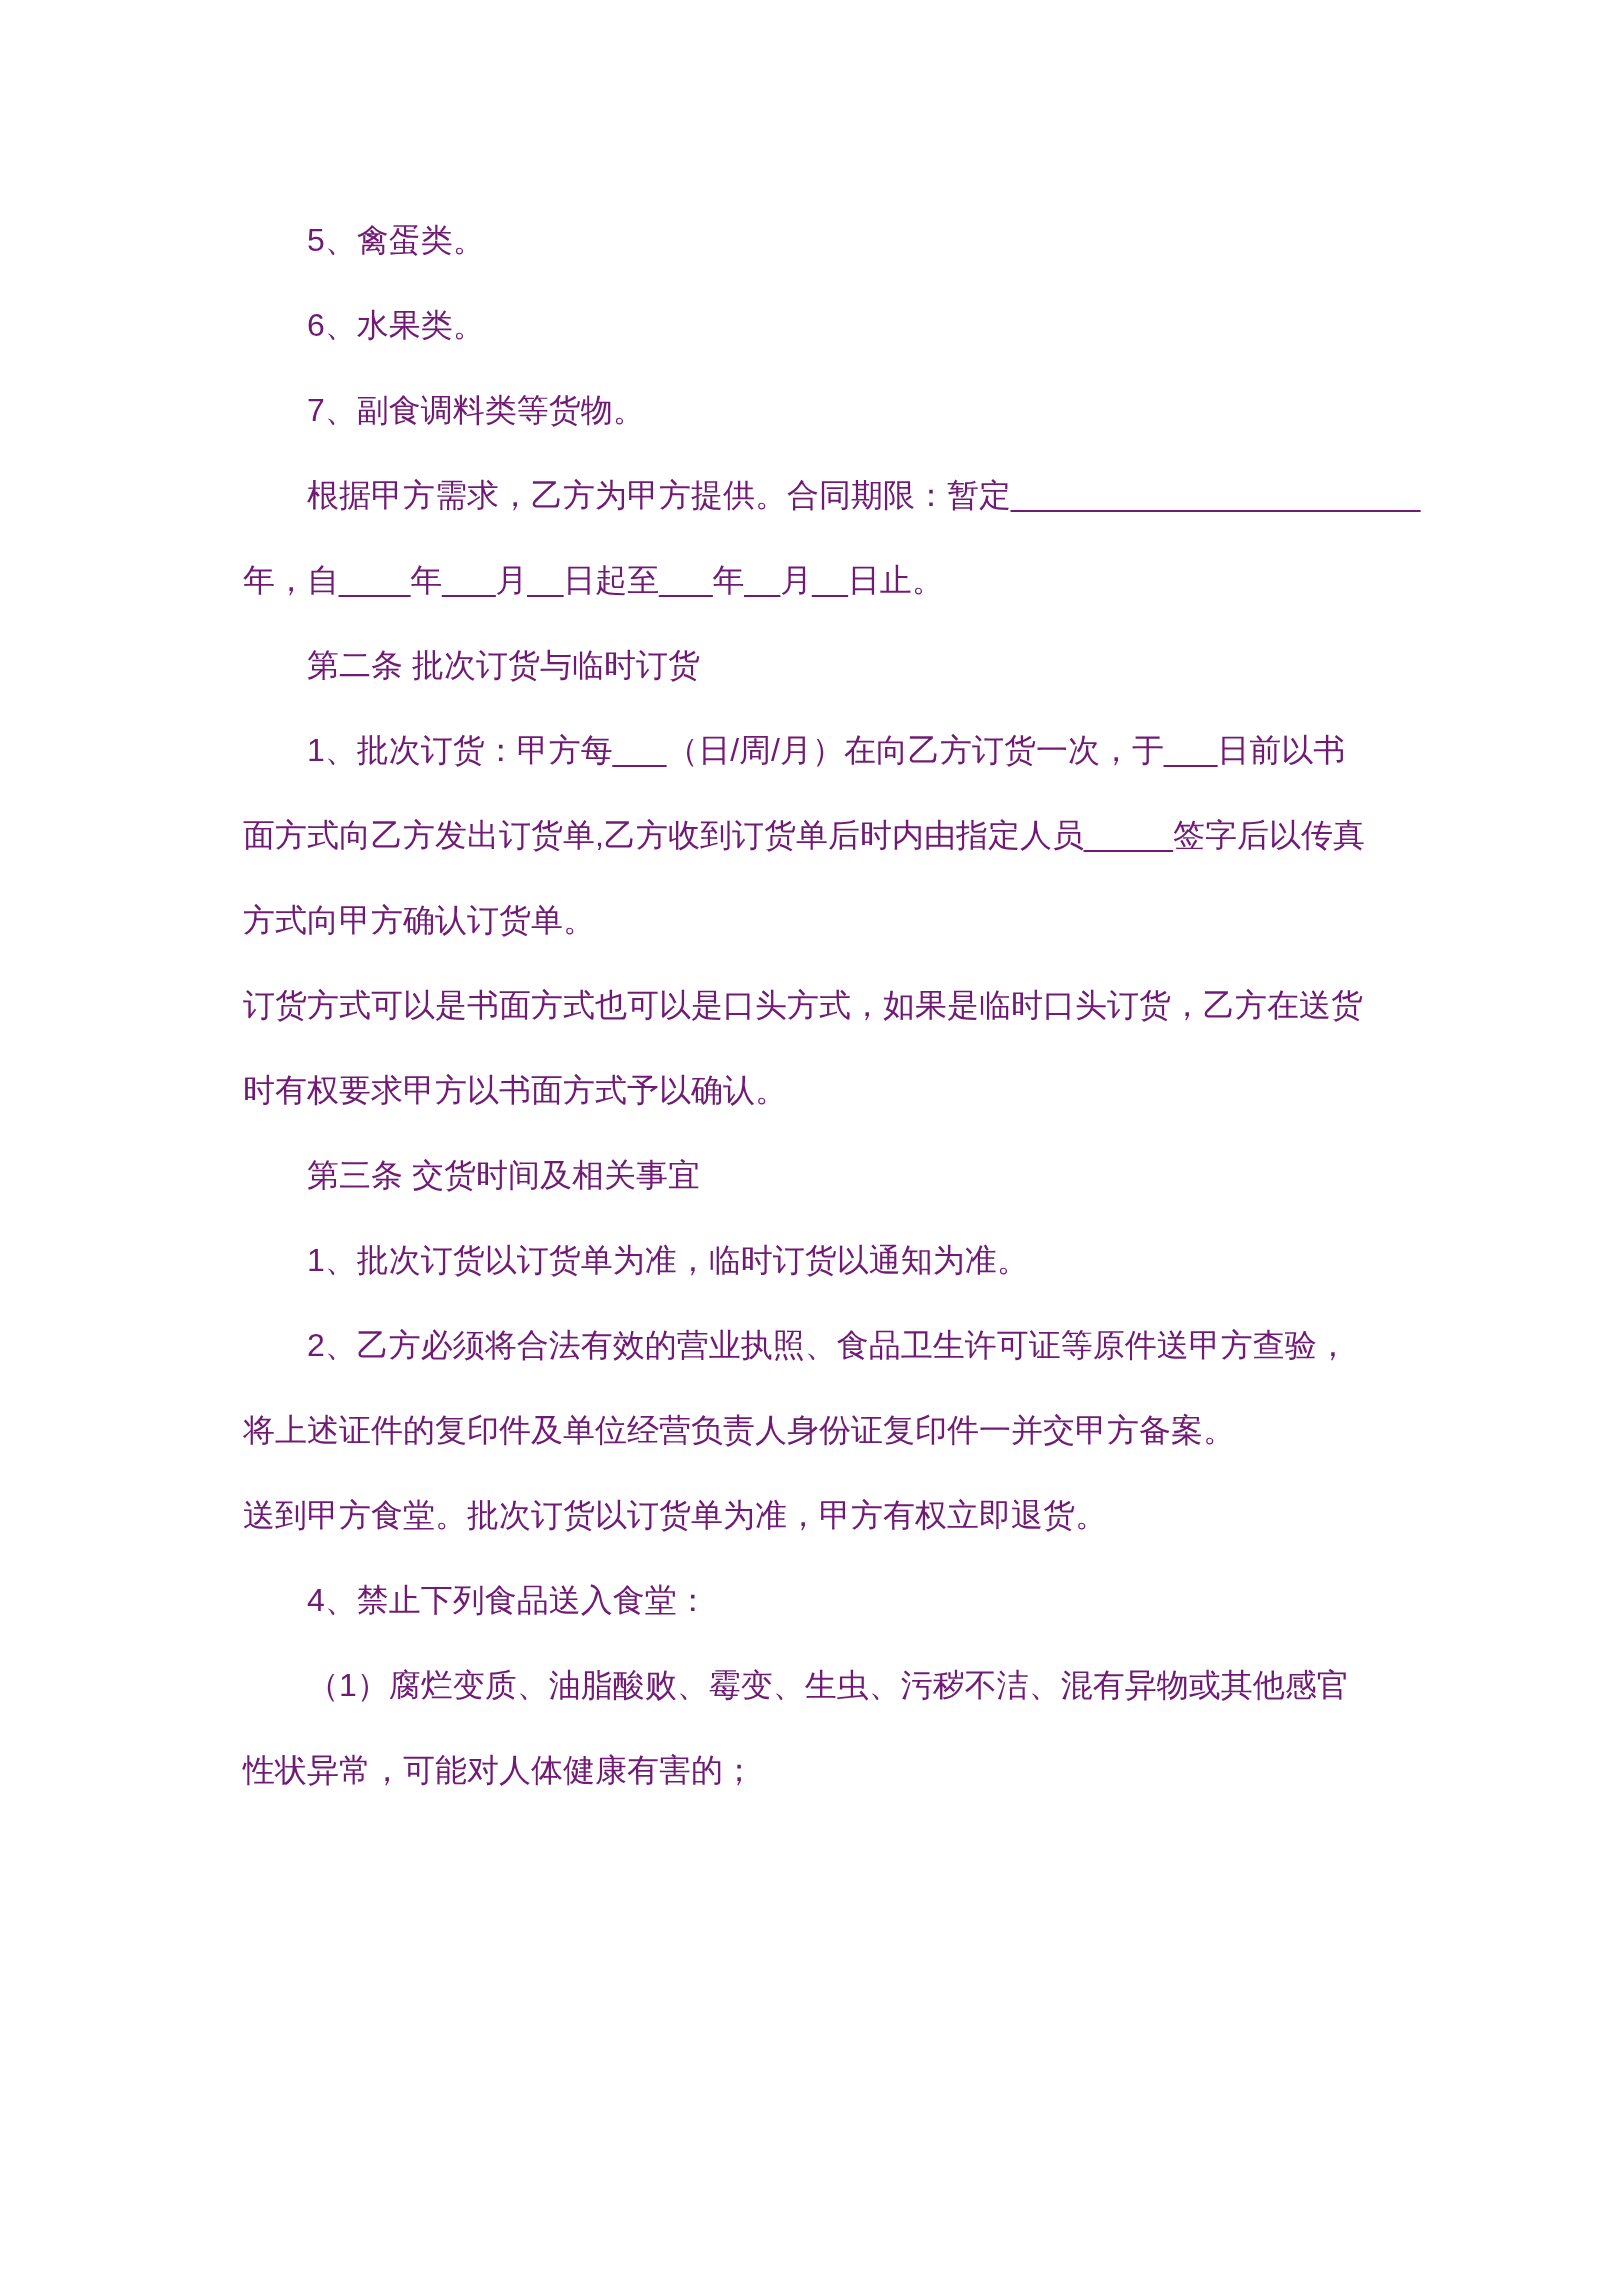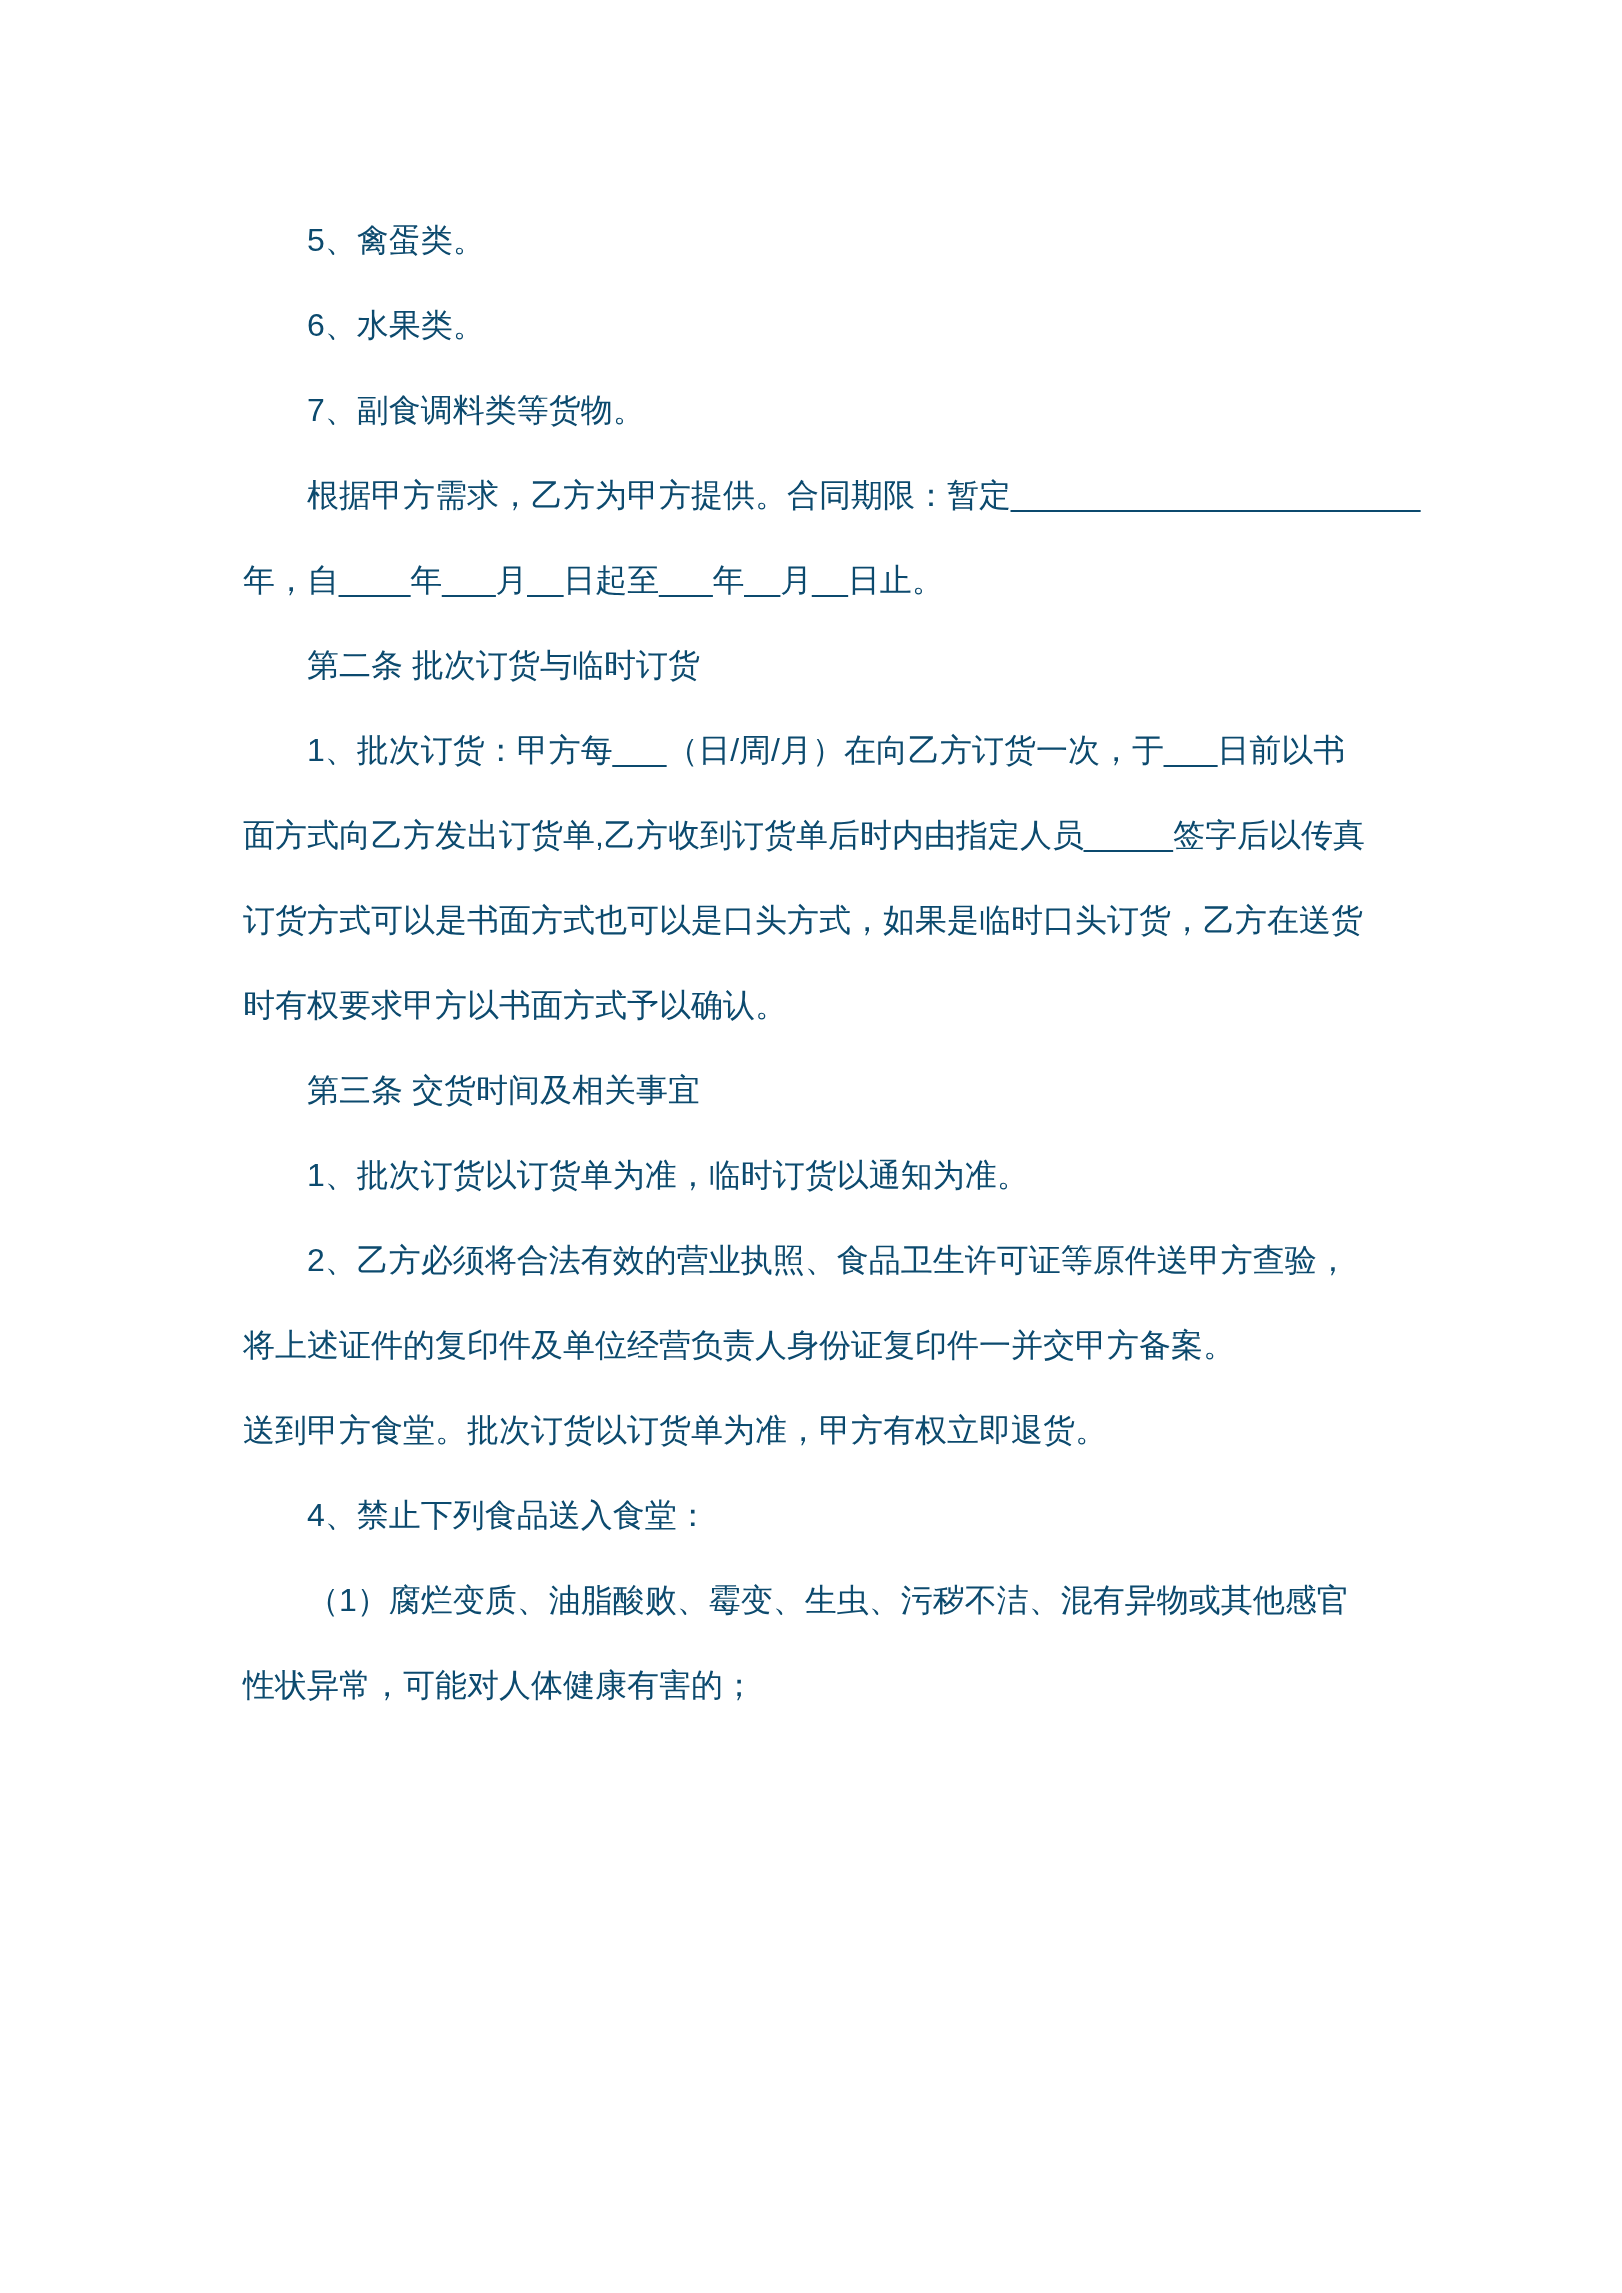--- a/index.html
+++ b/index.html
@@ -21,21 +21,21 @@
     left: 243px;
     top: 198px;
     width: 1135px;
   }
   .line {
     height: 85px;
     line-height: 85px;
     font-size: 32px;
     white-space: nowrap;
     letter-spacing: 0;
-    color: #0c4a6e;
+    color: #701a75;
   }
   .indent {
     padding-left: 64px;
   }
   .bold {
     font-weight: 400;
   }
 </style>
 </head>
 <body>
@@ -43,20 +43,21 @@
 <div class="page">
   <div class="content">
     <div class="line indent">5、禽蛋类。</div>
     <div class="line indent">6、水果类。</div>
     <div class="line indent">7、副食调料类等货物。</div>
     <div class="line indent">根据甲方需求，乙方为甲方提供。合同期限：暂定_______________________</div>
     <div class="line">年，自____年___月__日起至___年__月__日止。</div>
     <div class="line indent bold">第二条 批次订货与临时订货</div>
     <div class="line indent">1、批次订货：甲方每___（日/周/月）在向乙方订货一次，于___日前以书</div>
     <div class="line">面方式向乙方发出订货单,乙方收到订货单后时内由指定人员_____签字后以传真</div>
+    <div class="line">方式向甲方确认订货单。</div>
     <div class="line">订货方式可以是书面方式也可以是口头方式，如果是临时口头订货，乙方在送货</div>
     <div class="line">时有权要求甲方以书面方式予以确认。</div>
     <div class="line indent bold">第三条 交货时间及相关事宜</div>
     <div class="line indent">1、批次订货以订货单为准，临时订货以通知为准。</div>
     <div class="line indent">2、乙方必须将合法有效的营业执照、食品卫生许可证等原件送甲方查验，</div>
     <div class="line">将上述证件的复印件及单位经营负责人身份证复印件一并交甲方备案。</div>
     <div class="line">送到甲方食堂。批次订货以订货单为准，甲方有权立即退货。</div>
     <div class="line indent">4、禁止下列食品送入食堂：</div>
     <div class="line indent">（1）腐烂变质、油脂酸败、霉变、生虫、污秽不洁、混有异物或其他感官</div>
     <div class="line">性状异常，可能对人体健康有害的；</div>

